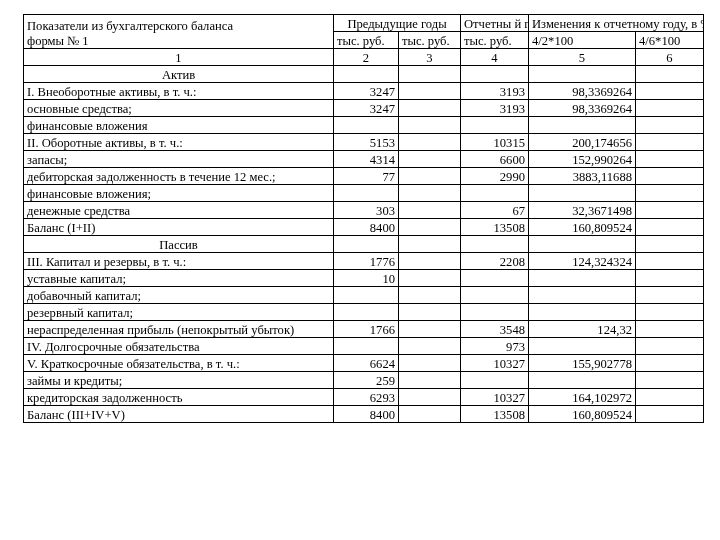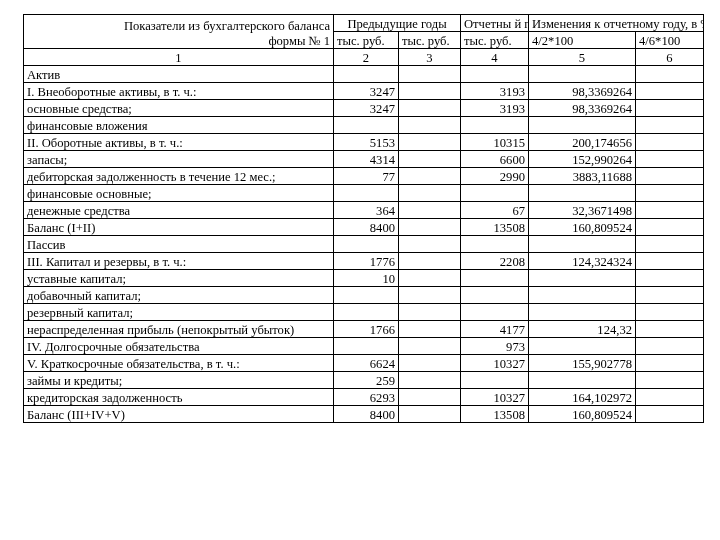--- a/index.html
+++ b/index.html
@@ -59,40 +59,41 @@
   th.hdr-unit {
     height: 43px;
     text-align: left;
     vertical-align: bottom;
     white-space: normal;
     line-height: 1.15;
     padding-bottom: 1px;
   }
   th.hdr-name {
     height: 43px;
-    text-align: right;
+    text-align: left;
     vertical-align: bottom;
     white-space: normal;
     line-height: 1.15;
     padding-bottom: 1px;
   }
   td.numrow {
     text-align: center;
     height: 18px;
     vertical-align: bottom;
     padding-bottom: 0px;
   }
   td.label {
     text-align: left;
     height: 18px;
     padding-left: 2px;
     vertical-align: bottom;
     padding-bottom: 1px;
   }
   td.section {
+    text-align: center;
     height: 18px;
     vertical-align: bottom;
     padding-bottom: 1px;
   }
   td.val {
     text-align: right;
     height: 18px;
     vertical-align: bottom;
     padding-bottom: 1px;
     padding-right: 3px;
@@ -186,30 +187,30 @@
         </tr>
         <tr>
           <td class="label">дебиторская задолженность в течение 12 мес.;</td>
           <td class="val">77</td>
           <td class="val"></td>
           <td class="val">2990</td>
           <td class="val">3883,11688</td>
           <td class="val"></td>
         </tr>
         <tr>
-          <td class="label">финансовые основные;</td>
+          <td class="label">финансовые вложения;</td>
           <td class="val"></td>
           <td class="val"></td>
           <td class="val"></td>
           <td class="val"></td>
           <td class="val"></td>
         </tr>
         <tr>
           <td class="label">денежные средства</td>
-          <td class="val">364</td>
+          <td class="val">303</td>
           <td class="val"></td>
           <td class="val">67</td>
           <td class="val">32,3671498</td>
           <td class="val"></td>
         </tr>
         <tr>
           <td class="label">Баланс (I+II)</td>
           <td class="val">8400</td>
           <td class="val"></td>
           <td class="val">13508</td>
@@ -253,21 +254,21 @@
           <td class="val"></td>
           <td class="val"></td>
           <td class="val"></td>
           <td class="val"></td>
           <td class="val"></td>
         </tr>
         <tr>
           <td class="label">нераспределенная прибыль (непокрытый убыток)</td>
           <td class="val">1766</td>
           <td class="val"></td>
-          <td class="val">4177</td>
+          <td class="val">3548</td>
           <td class="val">124,32</td>
           <td class="val"></td>
         </tr>
         <tr>
           <td class="label">IV. Долгосрочные обязательства</td>
           <td class="val"></td>
           <td class="val"></td>
           <td class="val">973</td>
           <td class="val"></td>
           <td class="val"></td>

